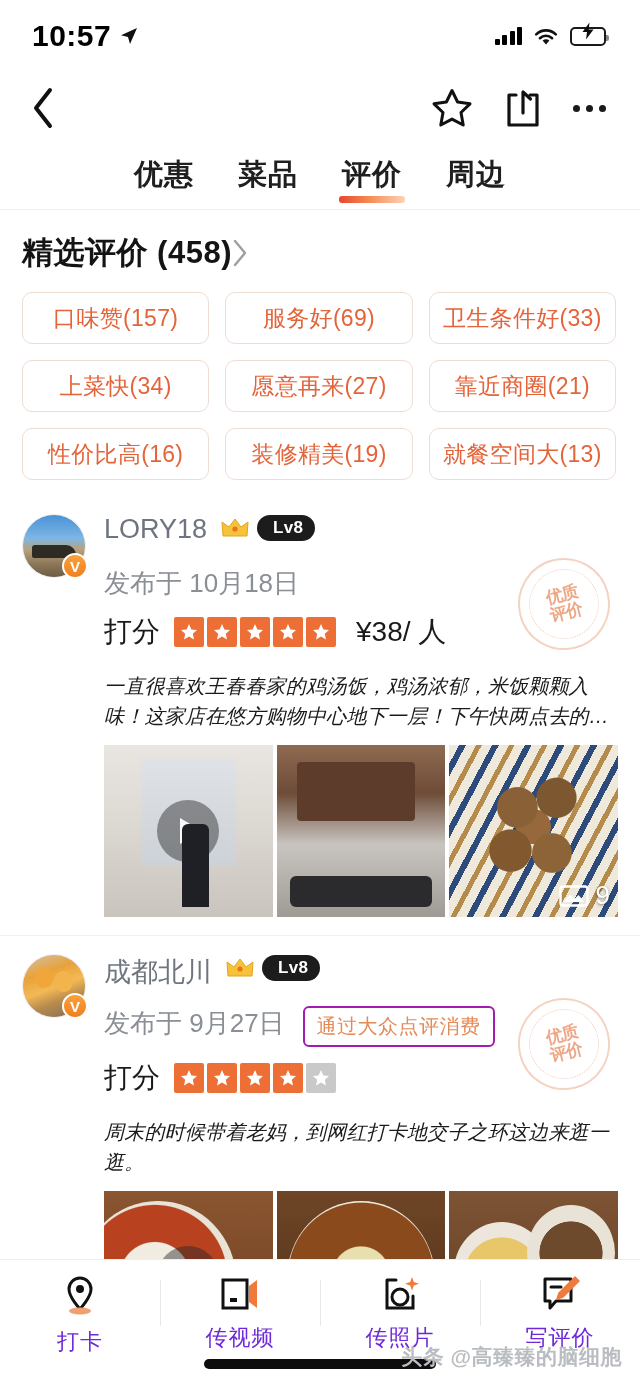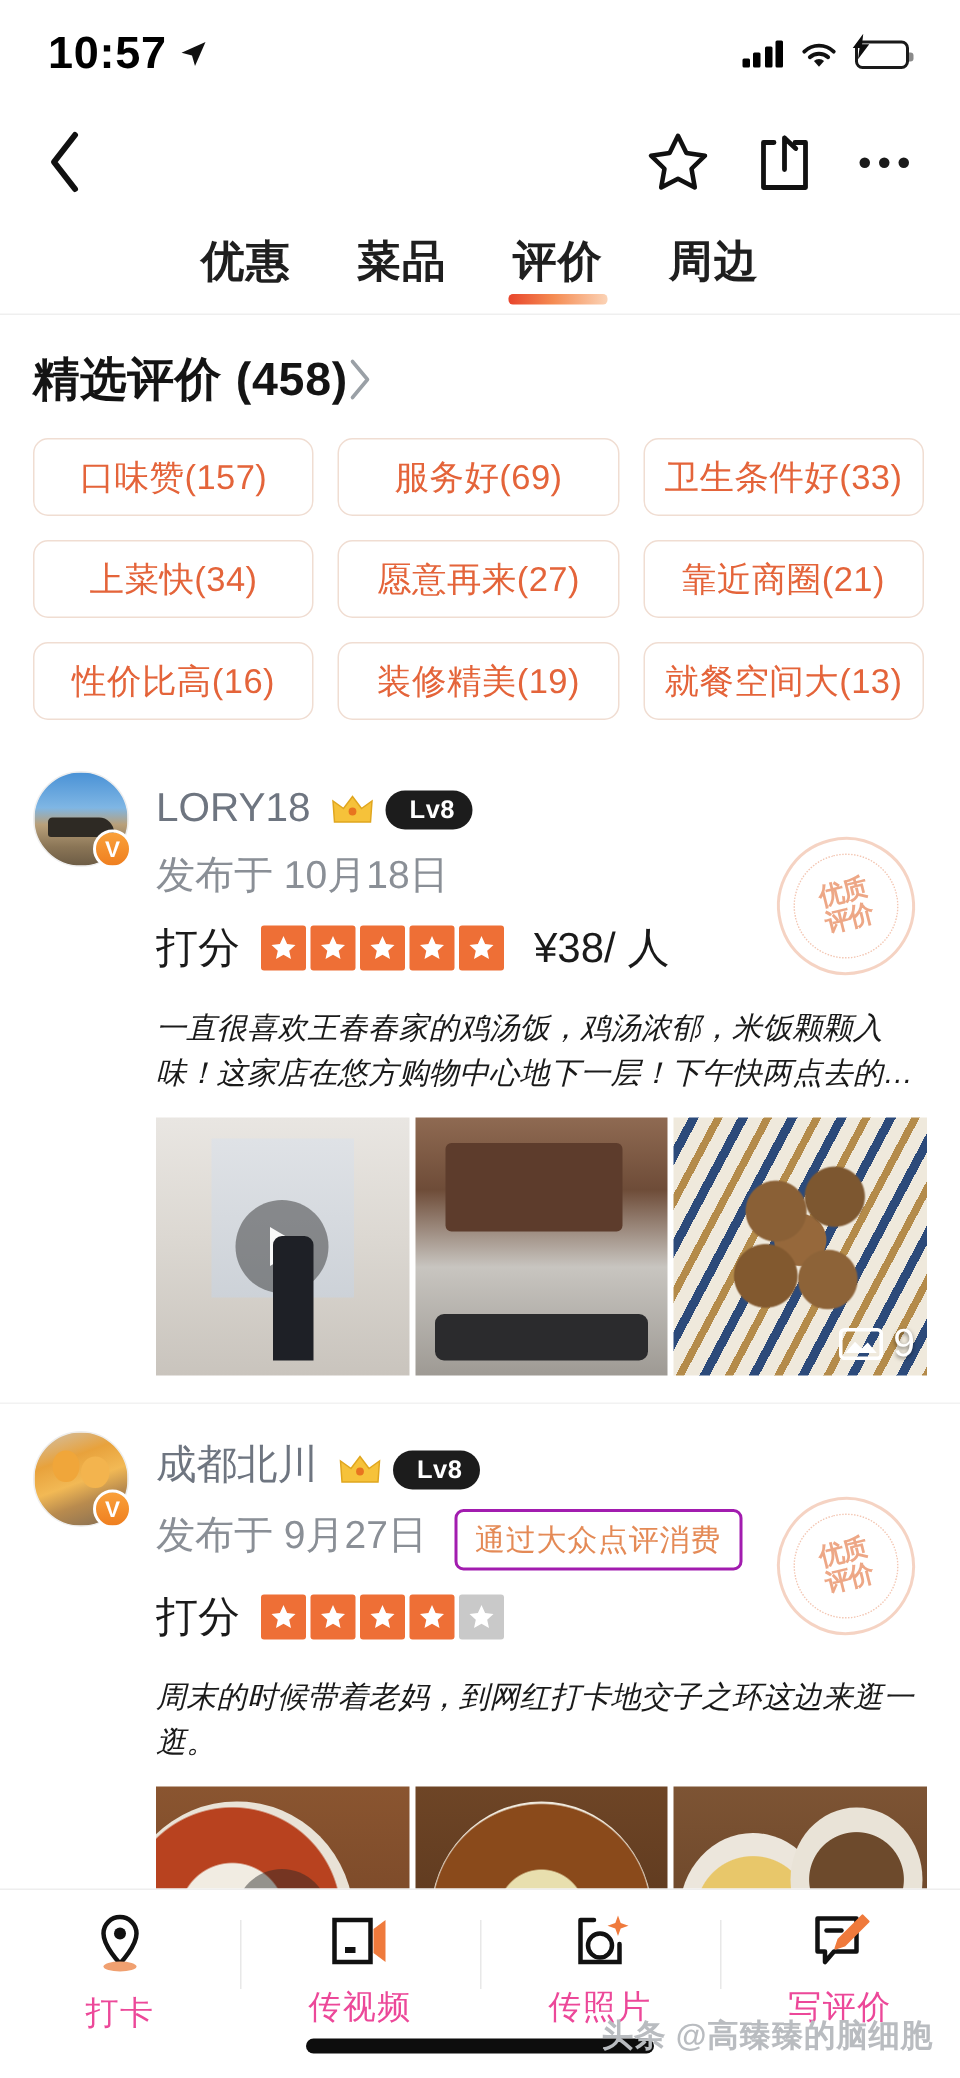--- a/index.html
+++ b/index.html
@@ -10,20 +10,21 @@
     overflow: hidden;
     position: relative;
   }
 
   
   .status-bar {
     height: 72px;
     display: flex; align-items: center;
     justify-content: space-between;
     padding: 0 34px 0 32px;
+    text-align: center;
   }
   .status-left { display: flex; align-items: center; gap: 8px; }
   .status-time { font-size: 30px; font-weight: 600; color: #000; letter-spacing: .5px; }
   .loc-arrow { width: 20px; height: 20px; display: block; }
   .status-right { display: flex; align-items: center; gap: 11px; }
   .signal { display: flex; align-items: flex-end; gap: 2.5px; height: 18px; }
   .signal i { width: 5px; background: #000; border-radius: 1px; display: block; }
   .signal i:nth-child(1) { height: 6px; }
   .signal i:nth-child(2) { height: 10px; }
   .signal i:nth-child(3) { height: 14px; }
@@ -115,21 +116,21 @@
   }
   .v-badge {
     position: absolute; right: -2px; bottom: -1px;
     width: 26px; height: 26px; border-radius: 50%;
     background: linear-gradient(180deg,#faa13a,#ef7f20);
     border: 2px solid #fff; display: flex; align-items: center; justify-content: center;
     color: #fff; font-size: 15px; font-weight: 700; line-height: 1;
   }
 
   .review-body { flex: 1; min-width: 0; }
-  .uname-row { display: flex; align-items: flex-end; gap: 14px; height: 40px; }
+  .uname-row { display: flex; align-items: flex-start; gap: 14px; height: 40px; }
   .uname { font-size: 27px; color: #6e7580; font-weight: 500; }
   .lv-badge {
     display: flex; align-items: center; gap: 14px;
     height: 28px;
   }
   .crown { width: 28px; height: 22px; display: block; margin-right: -6px; z-index: 2; }
   .lv-pill {
     background: #1c1c1c; color: #fff; font-size: 17px; font-weight: 700;
     border-radius: 14px; padding: 3px 12px 3px 16px; letter-spacing: .3px;
   }
@@ -261,21 +262,21 @@
   }
   .bb-items { display: flex; width: 100%; padding-top: 14px; }
   .bb-item {
     flex: 1; display: flex; flex-direction: column;
     align-items: center; gap: 9px; cursor: pointer; position: relative;
   }
   .bb-item + .bb-item::before {
     content:""; position:absolute; left:0; top:6px;
     width:1px; height:46px; background:#e8e8e8;
   }
-  .bb-label { font-size: 22px; color: #ec4899; letter-spacing: 1px; }
+  .bb-label { font-size: 22px; color: #6d28d9; letter-spacing: 1px; }
   .home-indicator {
     position: absolute; left: 50%; transform: translateX(-50%);
     bottom: 16px; width: 232px; height: 10px;
     background: #0d0d0d; border-radius: 6px;
   }
   .watermark {
     position: absolute; right: 18px; bottom: 14px;
     font-size: 21px; color: #b9bcc0; font-weight: 700; letter-spacing: .5px;
   }
 </style>

